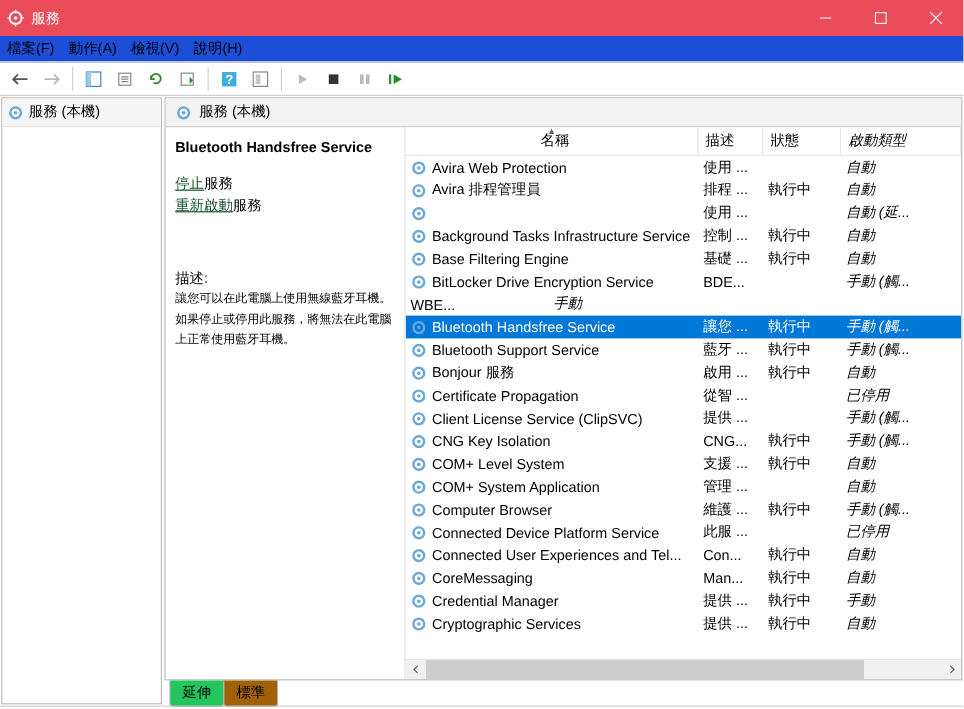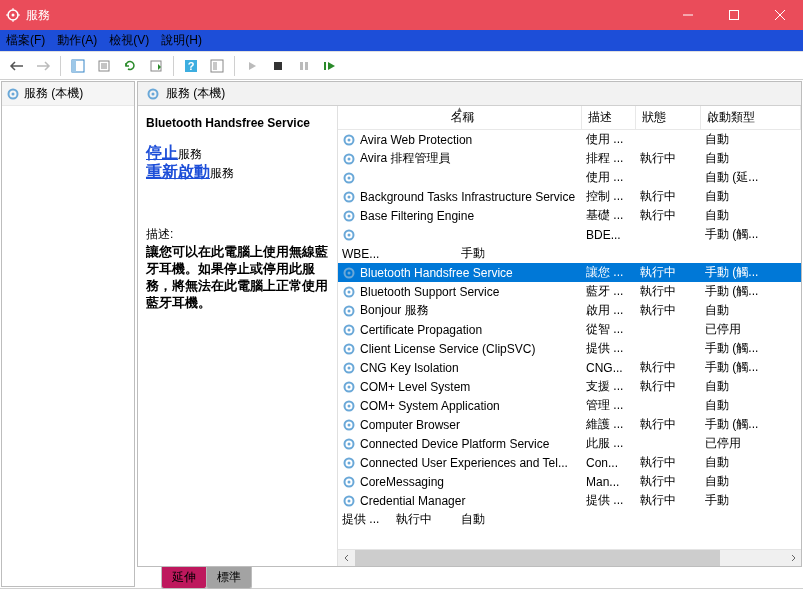--- a/index.html
+++ b/index.html
@@ -21,46 +21,46 @@
 .leftpanel { width: 134px; border: 1px solid #bdbdbd; margin: 1px; background: #fff; }
 .leftpanel .lphdr { height: 24px; display: flex; align-items: center; padding-left: 4px; border-bottom: 1px solid #e8e8e8; background: #f5f5f5; }
 .leftpanel .lphdr .gicon { margin-right: 4px; }
 .rightpanel { flex: 1; margin: 1px; display: flex; flex-direction: column; }
 .contentframe { flex: 1; border: 1px solid #bdbdbd; display: flex; flex-direction: column; overflow: hidden; }
 .rphdr { height: 24px; background: #f2f2f2; display: flex; align-items: center; padding-left: 8px; border-bottom: 1px solid #d0d0d0; }
 .rphdr .gicon { margin-right: 6px; }
 .splitbody { flex: 1; display: flex; overflow: hidden; }
 .detailcol { width: 200px; padding: 10px 8px; border-right: 1px solid #e0e0e0; }
 .detailcol .svcname { font-weight: bold; font-size: 12px; margin-bottom: 14px; }
-.detailcol .svclinks a { color: #1d4ed8; text-decoration: underline; font-size: 16px; font-weight: bold; }
+.detailcol .svclinks a { color: #14532d; text-decoration: underline; font-size: 12px; }
 .detailcol .svclinks div { line-height: 18px; }
 .detailcol .desclbl { margin-top: 44px; font-size: 12px; }
-.detailcol .desctxt { font-size: 13px; line-height: 17px; font-weight: bold; }
+.detailcol .desctxt { font-size: 10px; line-height: 17px; }
 .listcol { flex: 1; display: flex; flex-direction: column; overflow: hidden; }
 .listhdr { display: flex; background: #fff; border-bottom: 1px solid #e8e8e8; height: 24px; flex-shrink: 0; }
 .listhdr .col { border-right: 1px solid #e8e8e8; font-size: 12px; display: flex; align-items: center; padding-left: 6px; position: relative; }
 .listhdr .col.sorted { justify-content: center; }
 .listhdr .col.sorted .sortglyph { position: absolute; top: -1px; left: 50%; transform: translateX(-50%); font-size: 8px; color: #666; }
 .c-name { width: 244px; }
 .c-desc { width: 54px; }
 .c-status { width: 65px; }
-.c-startup { flex: 1; }
+.c-startup { flex: 1; font-style: italic; }
 .listbody { flex: 1; overflow-y: auto; overflow-x: hidden; }
 .row { display: flex; height: 19px; align-items: center; font-size: 12px; }
 .row.sel { background: #0078d7; color: #fff; }
 .row .cell { padding-left: 4px; overflow: hidden; white-space: nowrap; text-overflow: ellipsis; }
 .row .c-name { display: flex; align-items: center; }
 .row .gicon { margin-right: 4px; flex-shrink: 0; }
 .hscrollbar { height: 17px; background: #f0f0f0; display: flex; align-items: center; border-top: 1px solid #e4e4e4; flex-shrink: 0; }
 .hscrollbar .sbtn { width: 17px; height: 17px; display: flex; align-items: center; justify-content: center; }
 .hscrollbar .strack { flex: 1; height: 17px; position: relative; }
 .hscrollbar .sthumb { position: absolute; left: 0; width: 85%; height: 100%; background: #cdcdcd; }
 .tabs { height: 20px; display: flex; align-items: flex-start; padding-left: 4px; }
-.tab { padding: 2px 10px; border: 1px solid #bdbdbd; border-top: none; border-radius: 0 0 3px 3px; font-size: 12px; background: #a3a3a3; margin-right: -1px; }
-.tab.active { background: #be185d; margin-left: 20px; }
+.tab { padding: 2px 10px; border: 1px solid #bdbdbd; border-top: none; border-radius: 0 0 3px 3px; font-size: 12px; background: #a16207; margin-right: -1px; }
+.tab.active { background: #22c55e; }
 .statusbar { height: 22px; border-top: 1px solid #d0d0d0; }
 .gicon { width: 14px; height: 14px; display: inline-flex; align-items: center; justify-content: center; }
 .gicon svg { display: block; }
 </style>
 </head>
 <body>
 
 <div class="titlebar">
   <span class="gear">
     <svg width="14" height="14" viewBox="0 0 14 14">
@@ -291,20 +291,21 @@
                 <div class="cell c-startup">自動</div>
               </div>
               <div class="row">
                 <div class="cell c-name">
                   <span class="gicon">
                     <svg width="14" height="14">
                       <circle cx="7" cy="7" r="4.5" fill="none" stroke="#6aa8d8" stroke-width="2"></circle>
                       <circle cx="7" cy="7" r="1.5" fill="#6aa8d8"></circle>
                     </svg>
                   </span>
+                  <span>BitLocker Drive Encryption Service</span>
                 </div>
                 <div class="cell c-desc">BDE...</div>
                 <div class="cell c-status"></div>
                 <div class="cell c-startup">手動 (觸...</div>
               </div>
               <div class="row">
                 <div class="cell c-desc">WBE...</div>
                 <div class="cell c-status"></div>
                 <div class="cell c-startup">手動</div>
               </div>
@@ -484,20 +485,29 @@
                       <circle cx="7" cy="7" r="1.5" fill="#6aa8d8"></circle>
                     </svg>
                   </span>
                   <span>Credential Manager</span>
                 </div>
                 <div class="cell c-desc">提供 ...</div>
                 <div class="cell c-status">執行中</div>
                 <div class="cell c-startup">手動</div>
               </div>
               <div class="row">
+                <div class="cell c-name">
+                  <span class="gicon">
+                    <svg width="14" height="14">
+                      <circle cx="7" cy="7" r="4.5" fill="none" stroke="#6aa8d8" stroke-width="2"></circle>
+                      <circle cx="7" cy="7" r="1.5" fill="#6aa8d8"></circle>
+                    </svg>
+                  </span>
+                  <span>Cryptographic Services</span>
+                </div>
                 <div class="cell c-desc">提供 ...</div>
                 <div class="cell c-status">執行中</div>
                 <div class="cell c-startup">自動</div>
               </div>
             </div>
           <div class="hscrollbar">
             <div class="sbtn">
                 <svg width="8" height="8">
                   <path d="M5 1 L2 4 L5 7" fill="none" stroke="#666"></path>
                 </svg>

